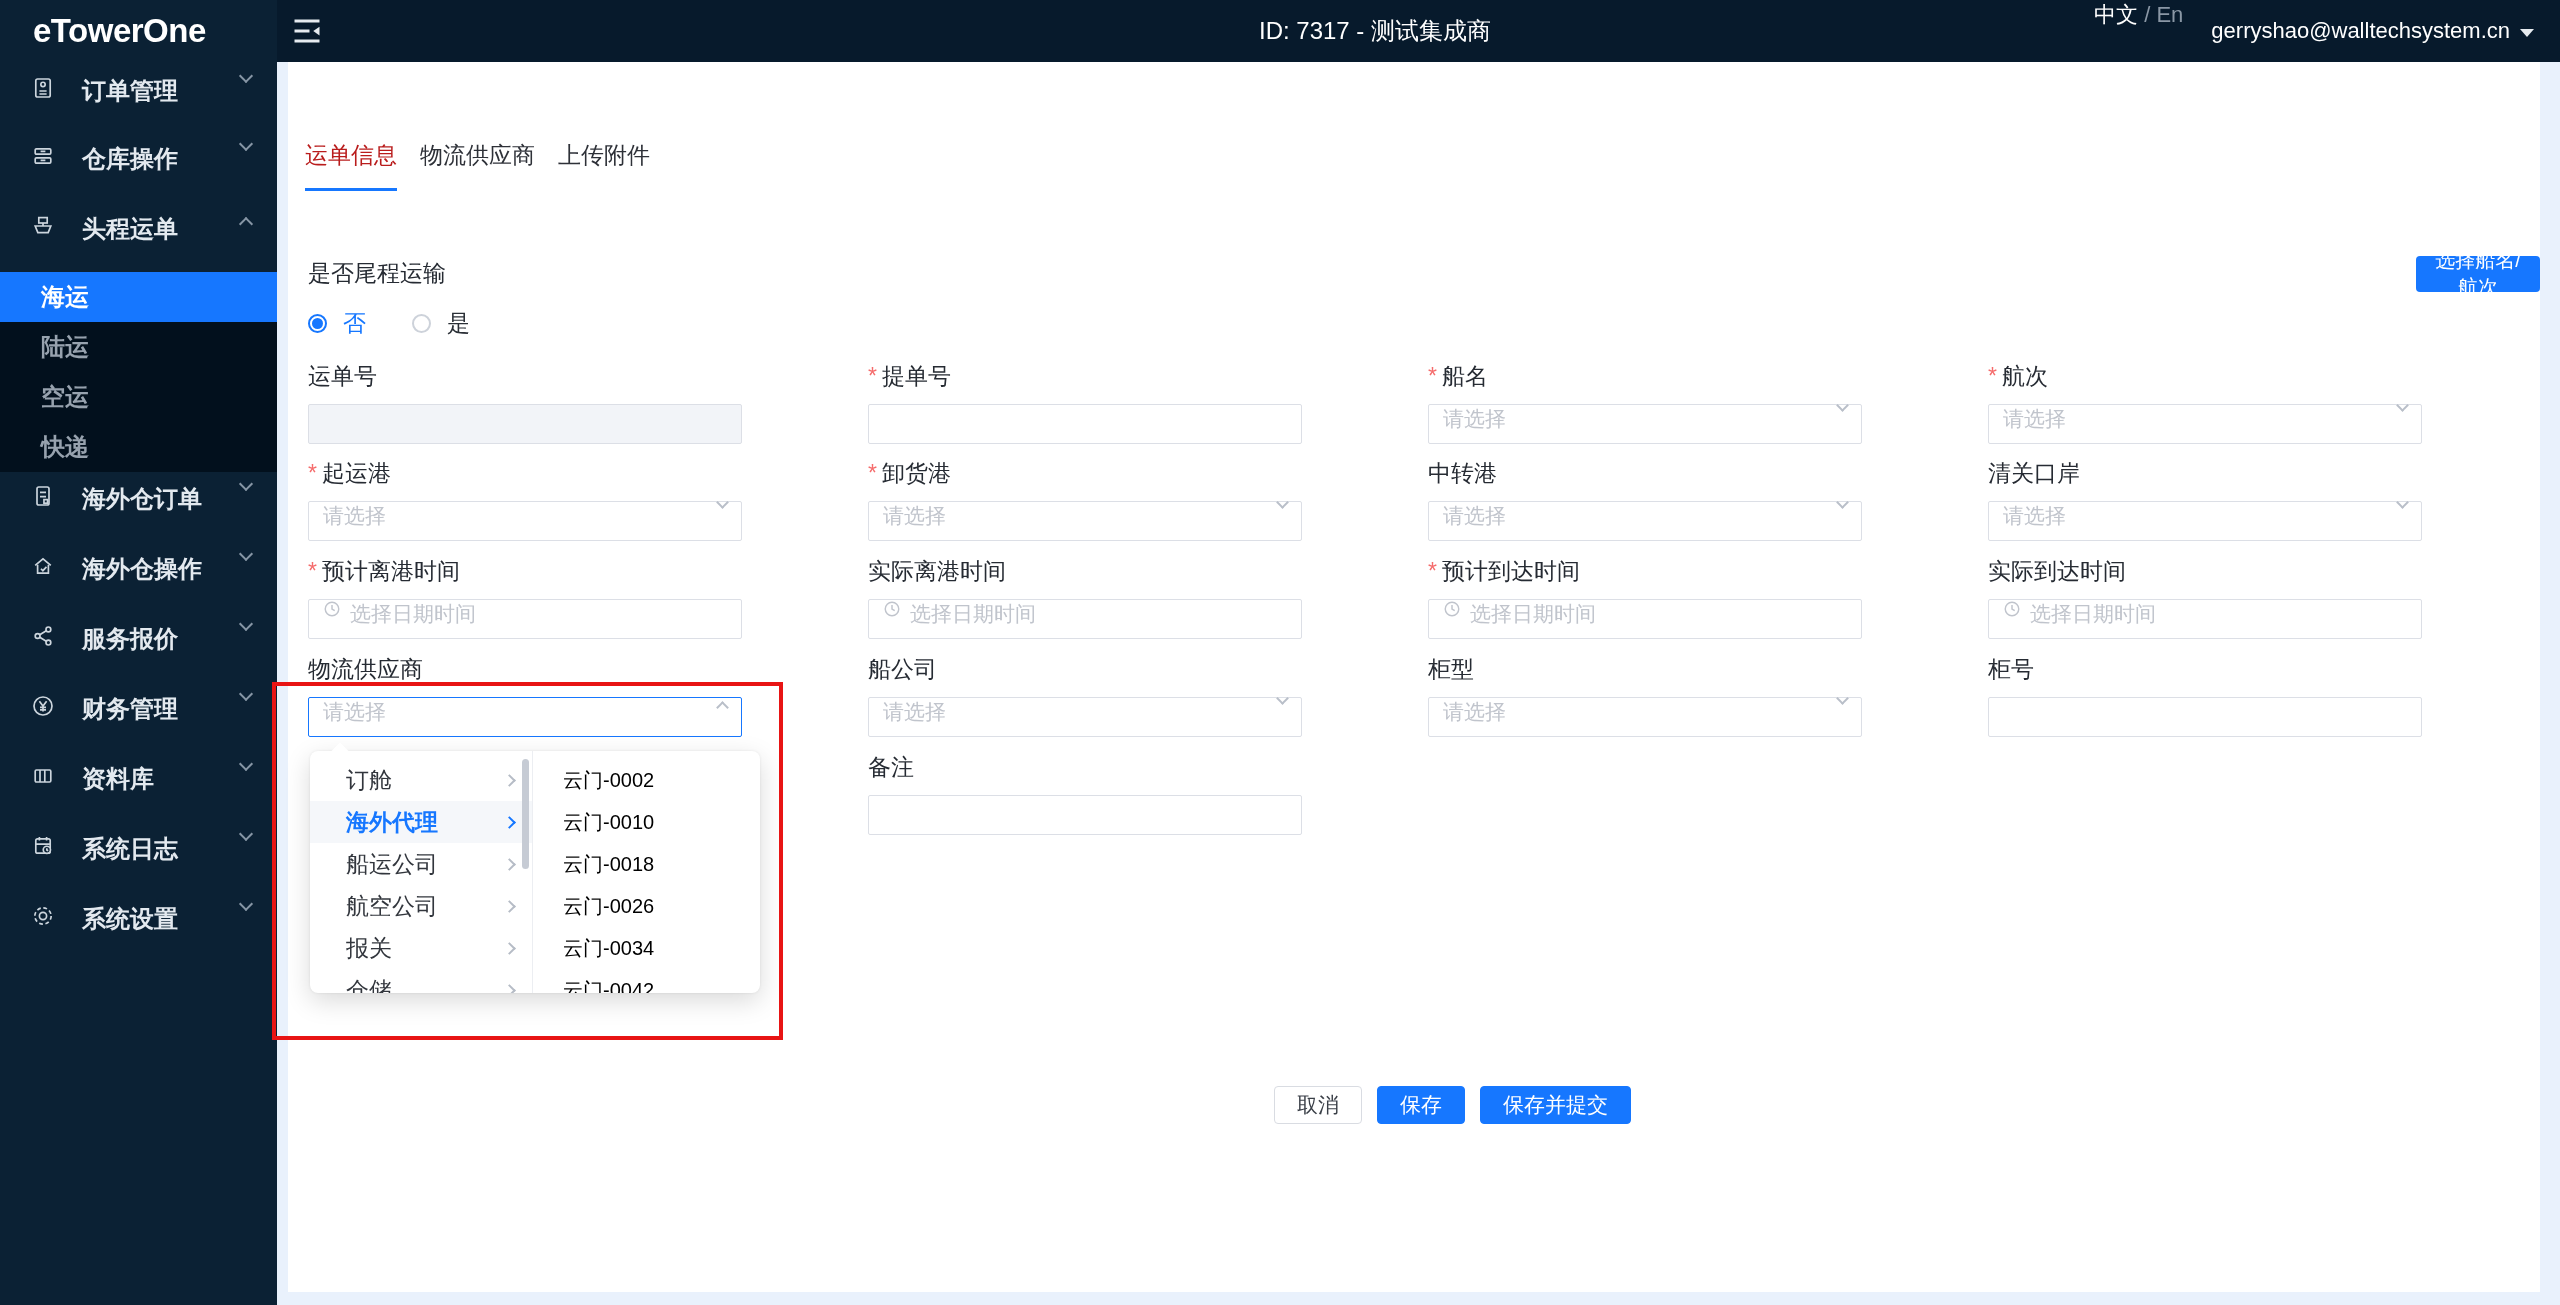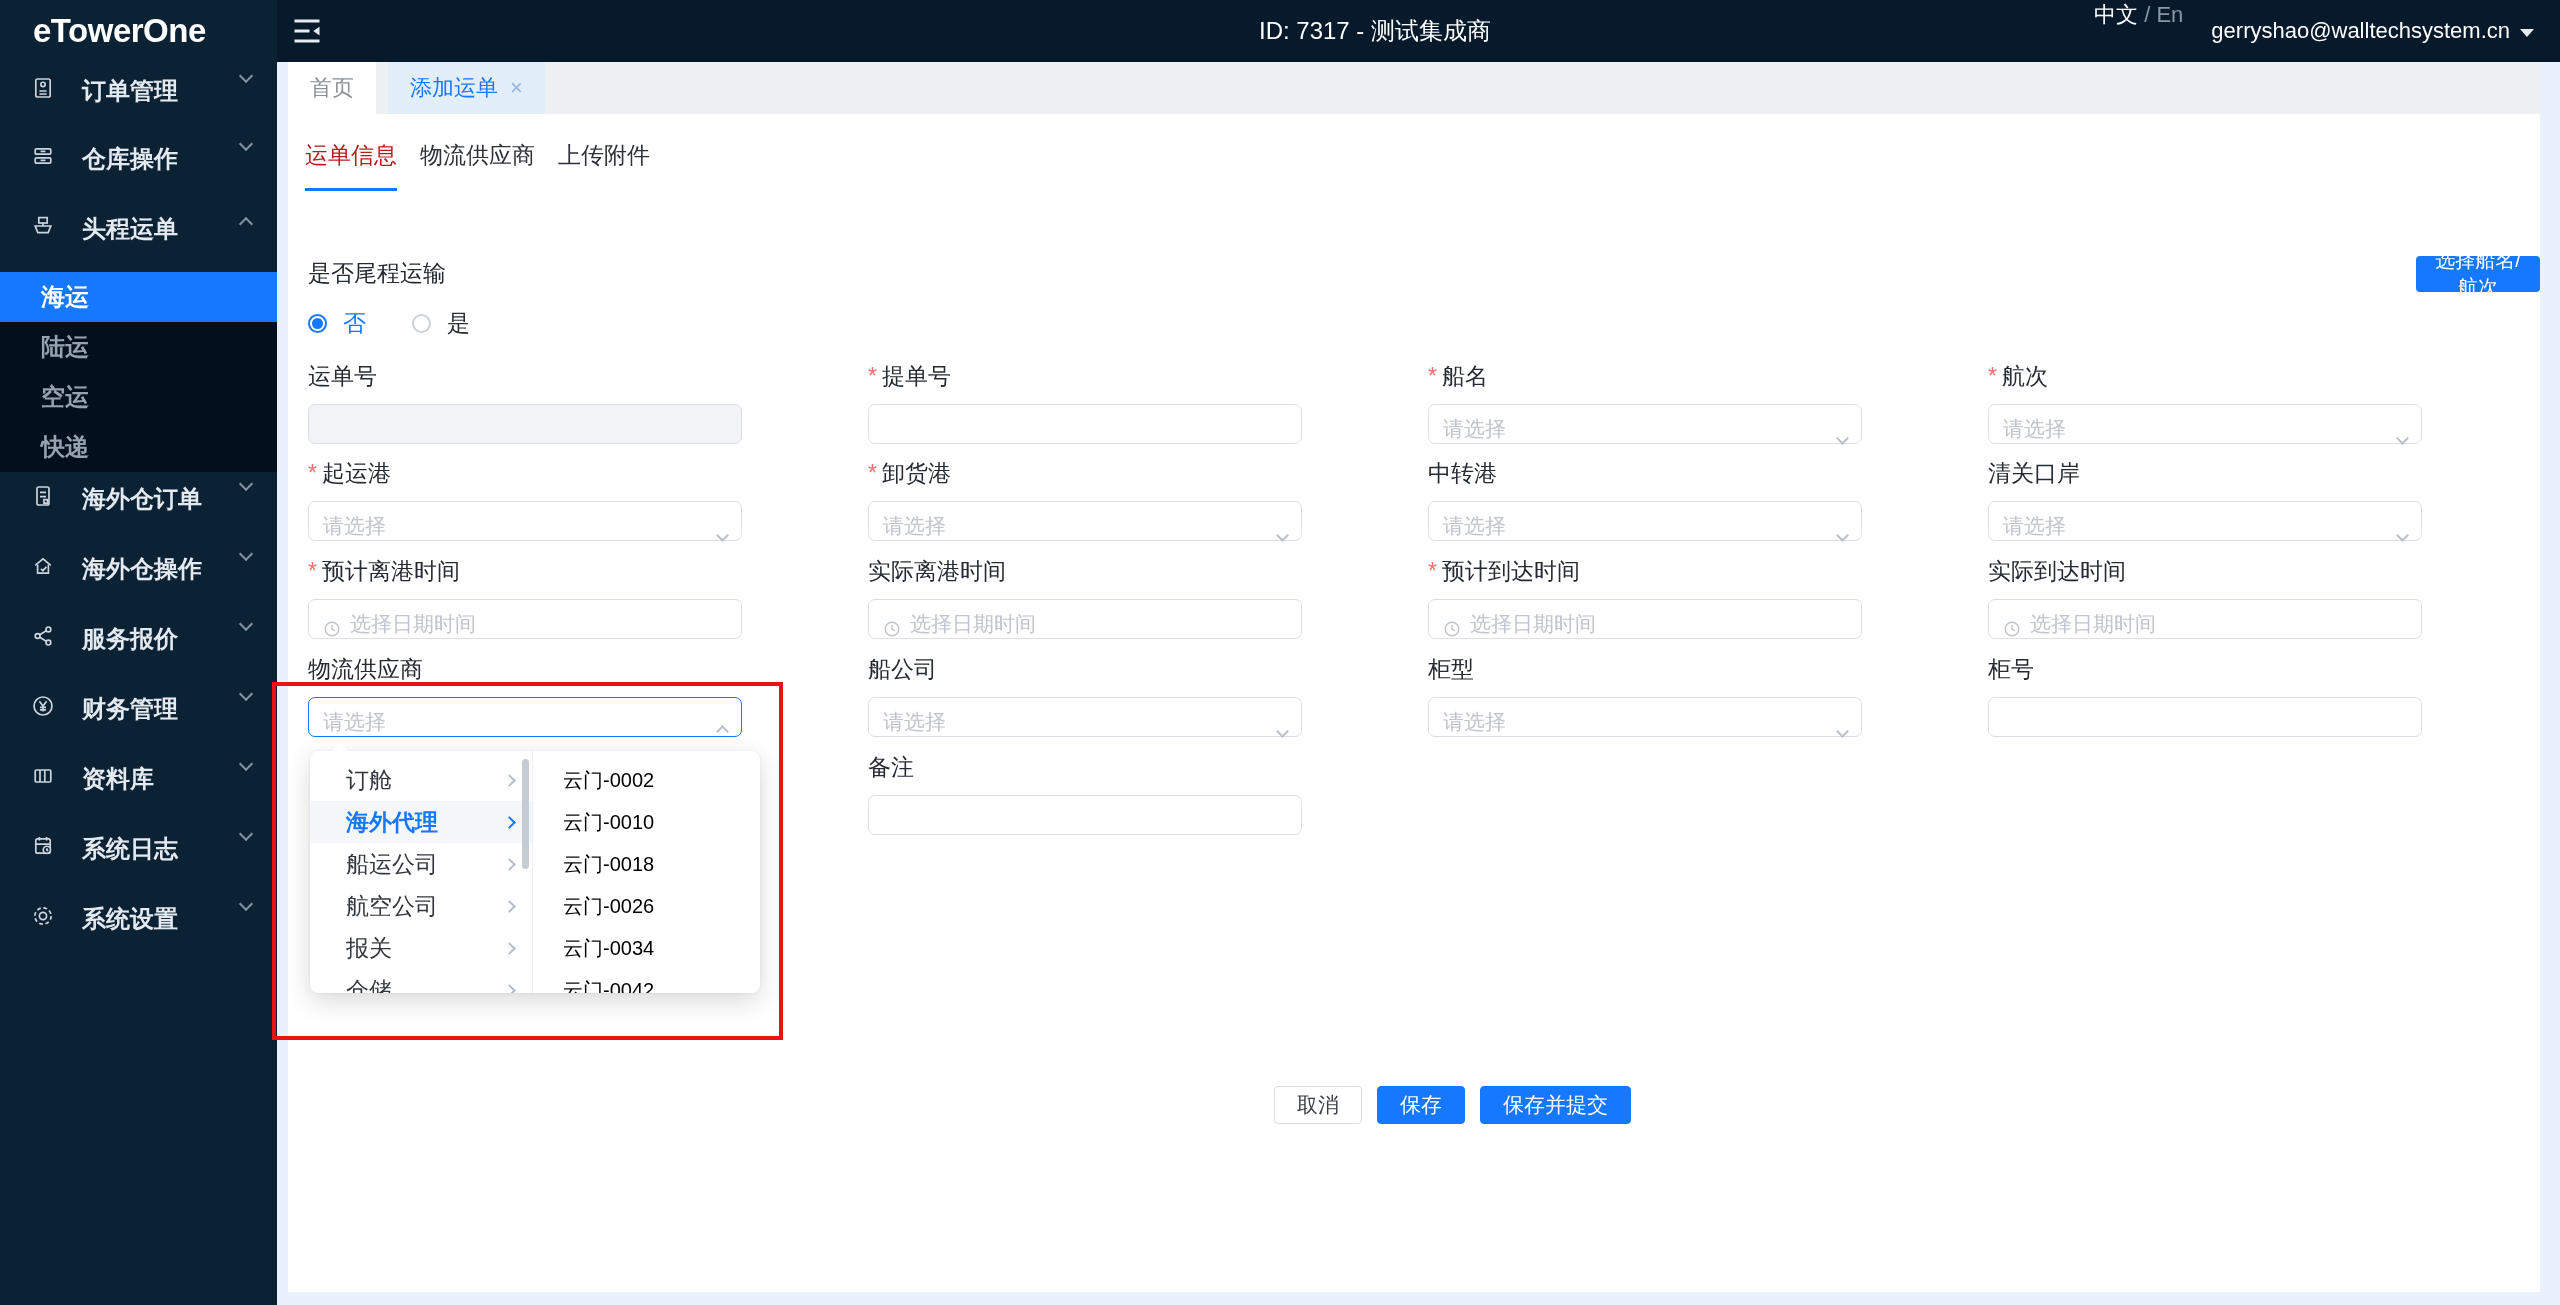--- a/index.html
+++ b/index.html
@@ -49,21 +49,21 @@
   .radio-opt { display:flex; align-items:center; gap:16px; cursor:pointer; }
   .radio-circle { width:19px; height:19px; border-radius:50%; border:2px solid #cdd2da; background:#fff; position:relative; }
   .radio-opt.checked .radio-circle { border-color:#1677ff; }
   .radio-opt.checked .radio-circle::after { content:""; position:absolute; left:2px; top:2px; width:11px; height:11px; border-radius:50%; background:#1677ff; }
   .radio-label { font-size:23px; color:#2a2f36; }
   .radio-opt.checked .radio-label { color:#1677ff; }
   
   .f { position:absolute; width:434px; }
   .f-label { font-size:23px; color:#262b33; height:28px; display:flex; align-items:center; gap:5px; }
   .req { color:#f56c6c; font-size:23px; }
-  .ctl { margin-top:14px; height:40px; border:1.5px solid #dcdfe6; border-radius:7px; background:#fff; display:flex; align-items:flex-end; padding:0 14px; position:relative; }
+  .ctl { margin-top:14px; height:40px; border:1.5px solid #dcdfe6; border-radius:2px; background:#fff; display:flex; align-items:flex-start; padding:0 14px; position:relative; }
   .ctl.disabled { background:#f2f4f8; }
   .ctl.focused { border-color:#1677ff; }
   .ctl input { border:none; outline:none; flex:1; min-width:0; height:100%; font-size:21px; color:#333; background:transparent; font-family:"Liberation Sans",sans-serif; }
   .ph { font-size:21px; color:#c0c4cc; flex:1; white-space:nowrap; overflow:hidden; }
   .ctl .cv { width:9px; height:9px; border-color:#b9bfc9; margin-left:10px; margin-top:-4px; flex:0 0 auto; }
   .ctl .cv.up { margin-top:5px; }
   .clock { margin-right:9px; flex:0 0 auto; display:flex; }
   .r1{top:300px}.r2{top:397px}.r3{top:495px}.r4{top:593px}.r5{top:691px}
   .c1{left:20px}.c2{left:580px}.c3{left:1140px}.c4{left:1700px}
   
@@ -239,27 +239,20 @@
           <circle cx="10" cy="10" r="6.8" stroke-dasharray="3.2 2.15"></circle>
       </svg>
     </span>
     <span>系统设置</span>
     <span class="cv"></span>
   </div>
 </div>
 
 <div class="content">
 
-  <div class="tabstrip">
-    <div class="tab home"><span>首页</span></div>
-    <div class="tab active">
-      <span>添加运单</span>
-      <span class="tab-close">×</span>
-    </div>
-  </div>
 
   <div class="subtabs">
     <div class="subtab active">运单信息</div>
     <div class="subtab">物流供应商</div>
     <div class="subtab">上传附件</div>
   </div>
 
   <button class="vessel-btn">选择船名/航次</button>
 
   <div class="section-label">是否尾程运输</div>

